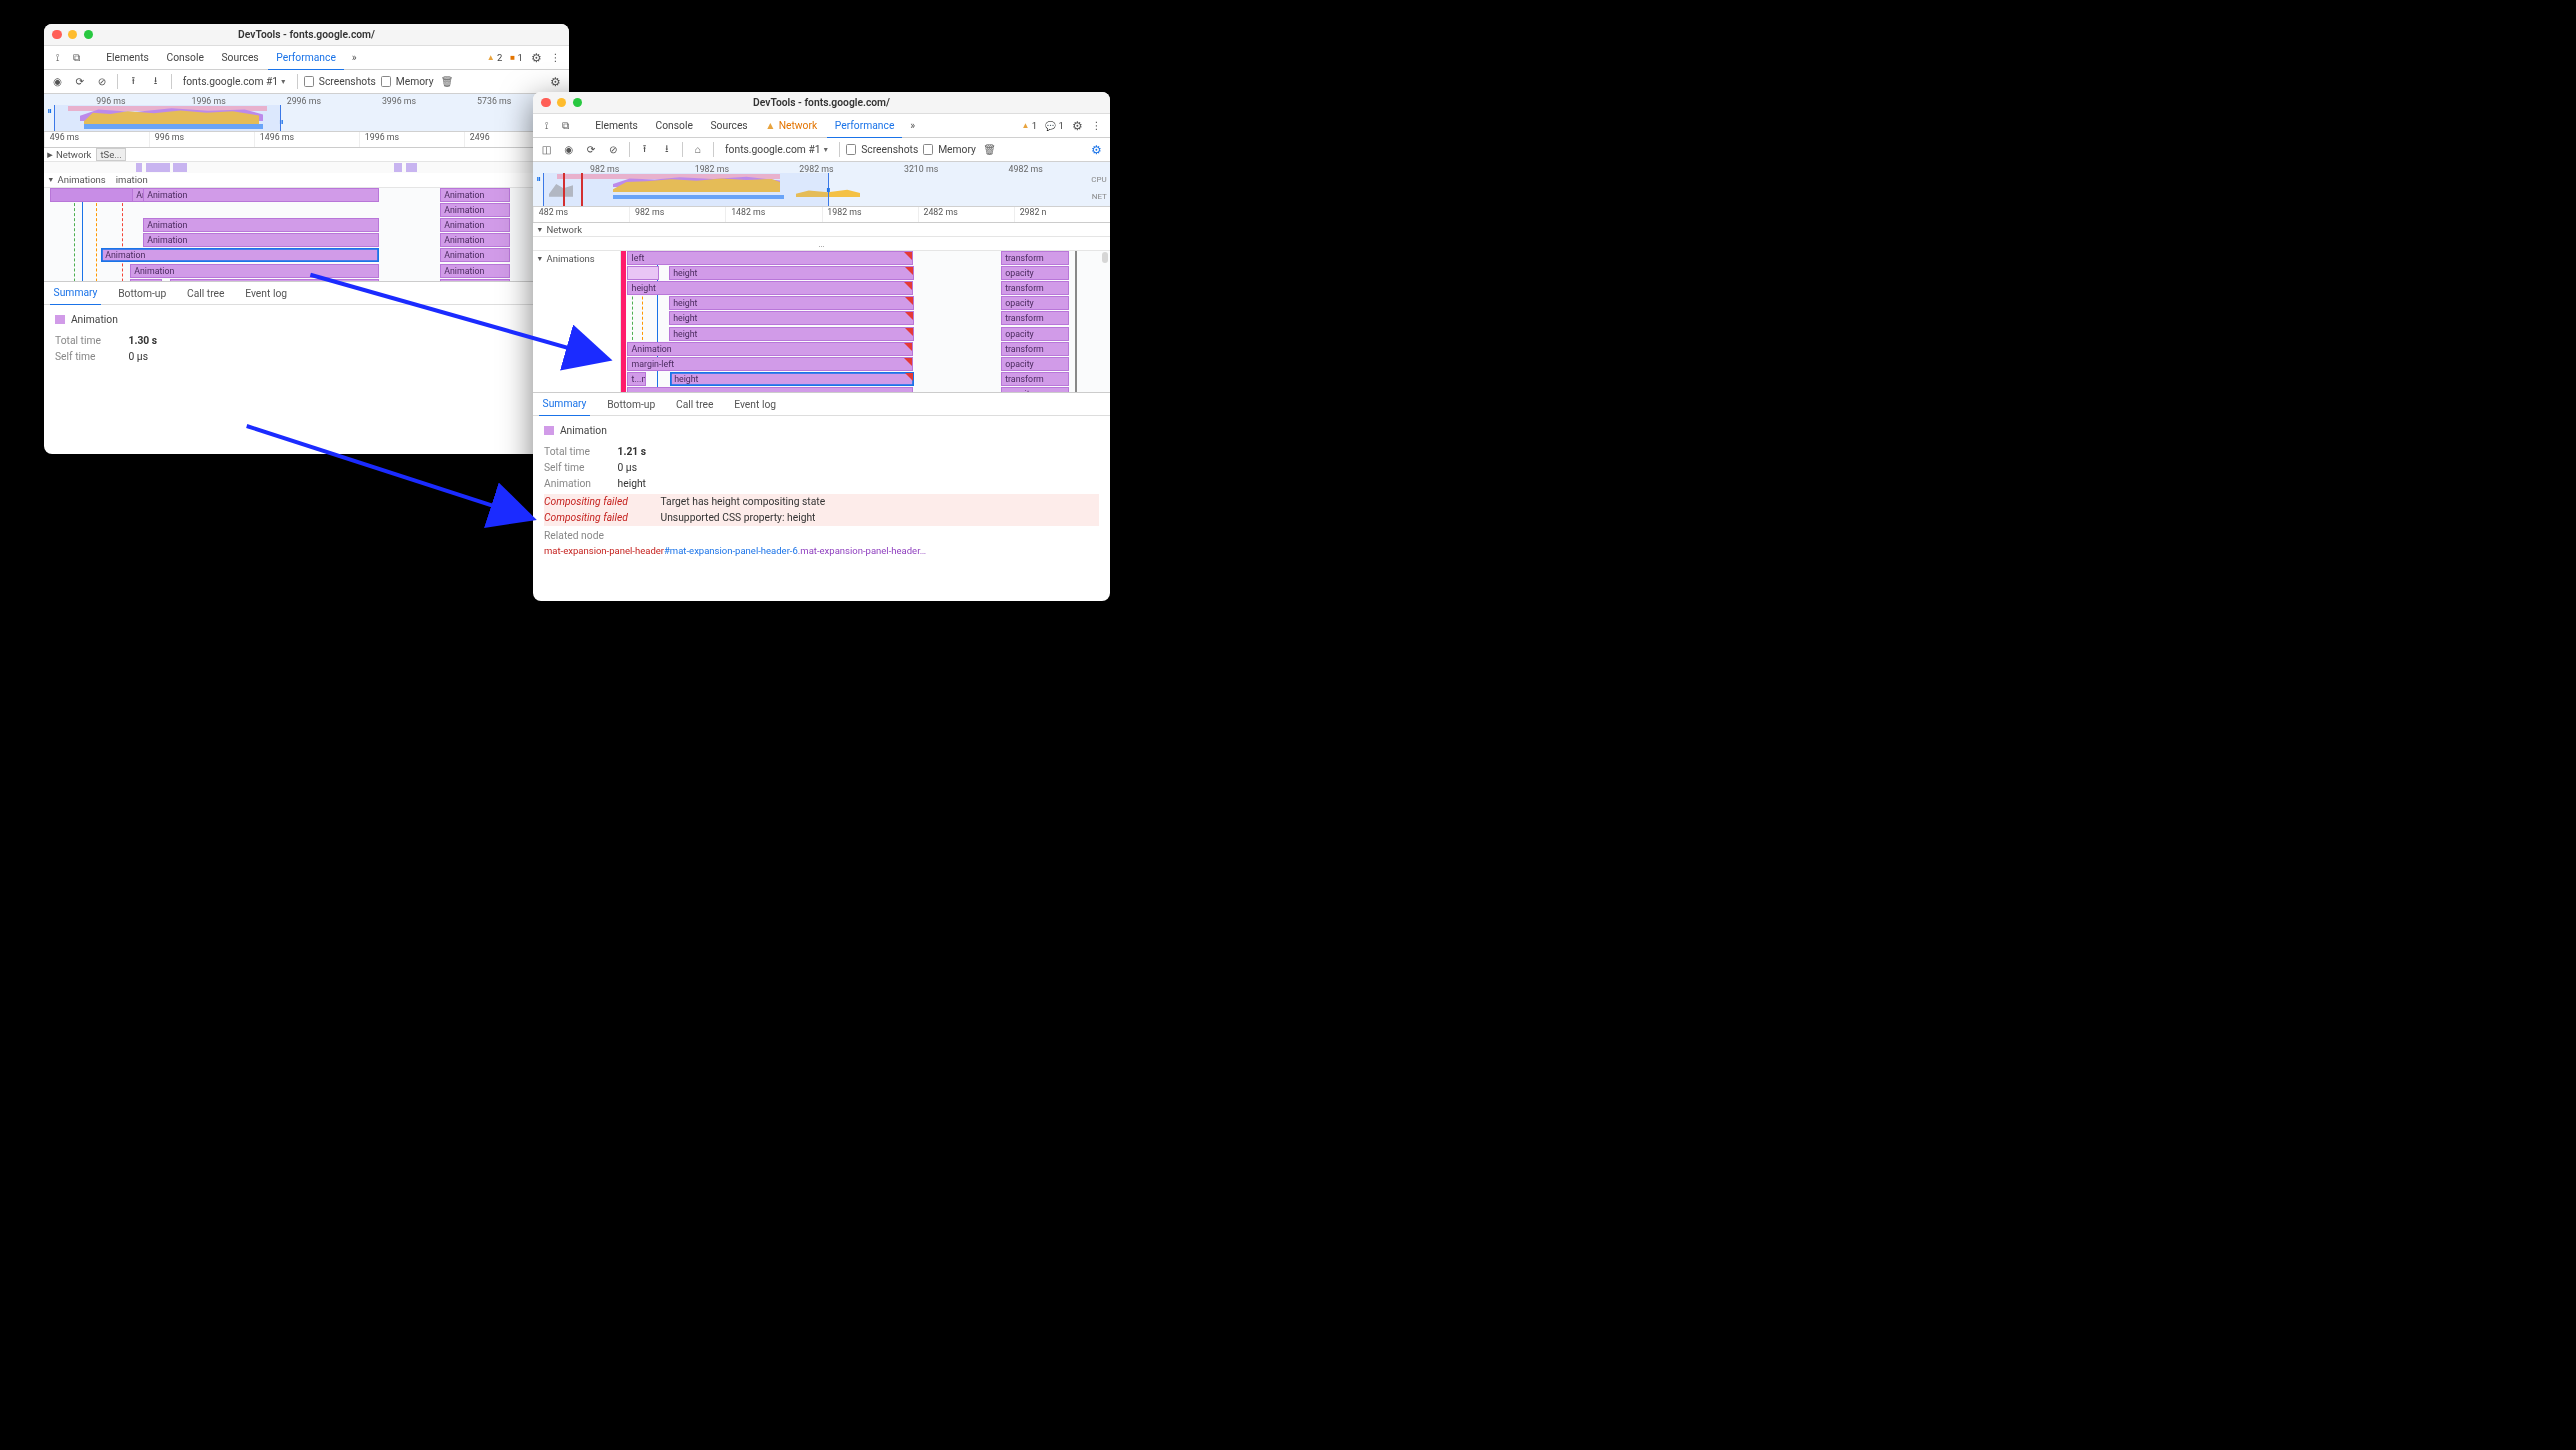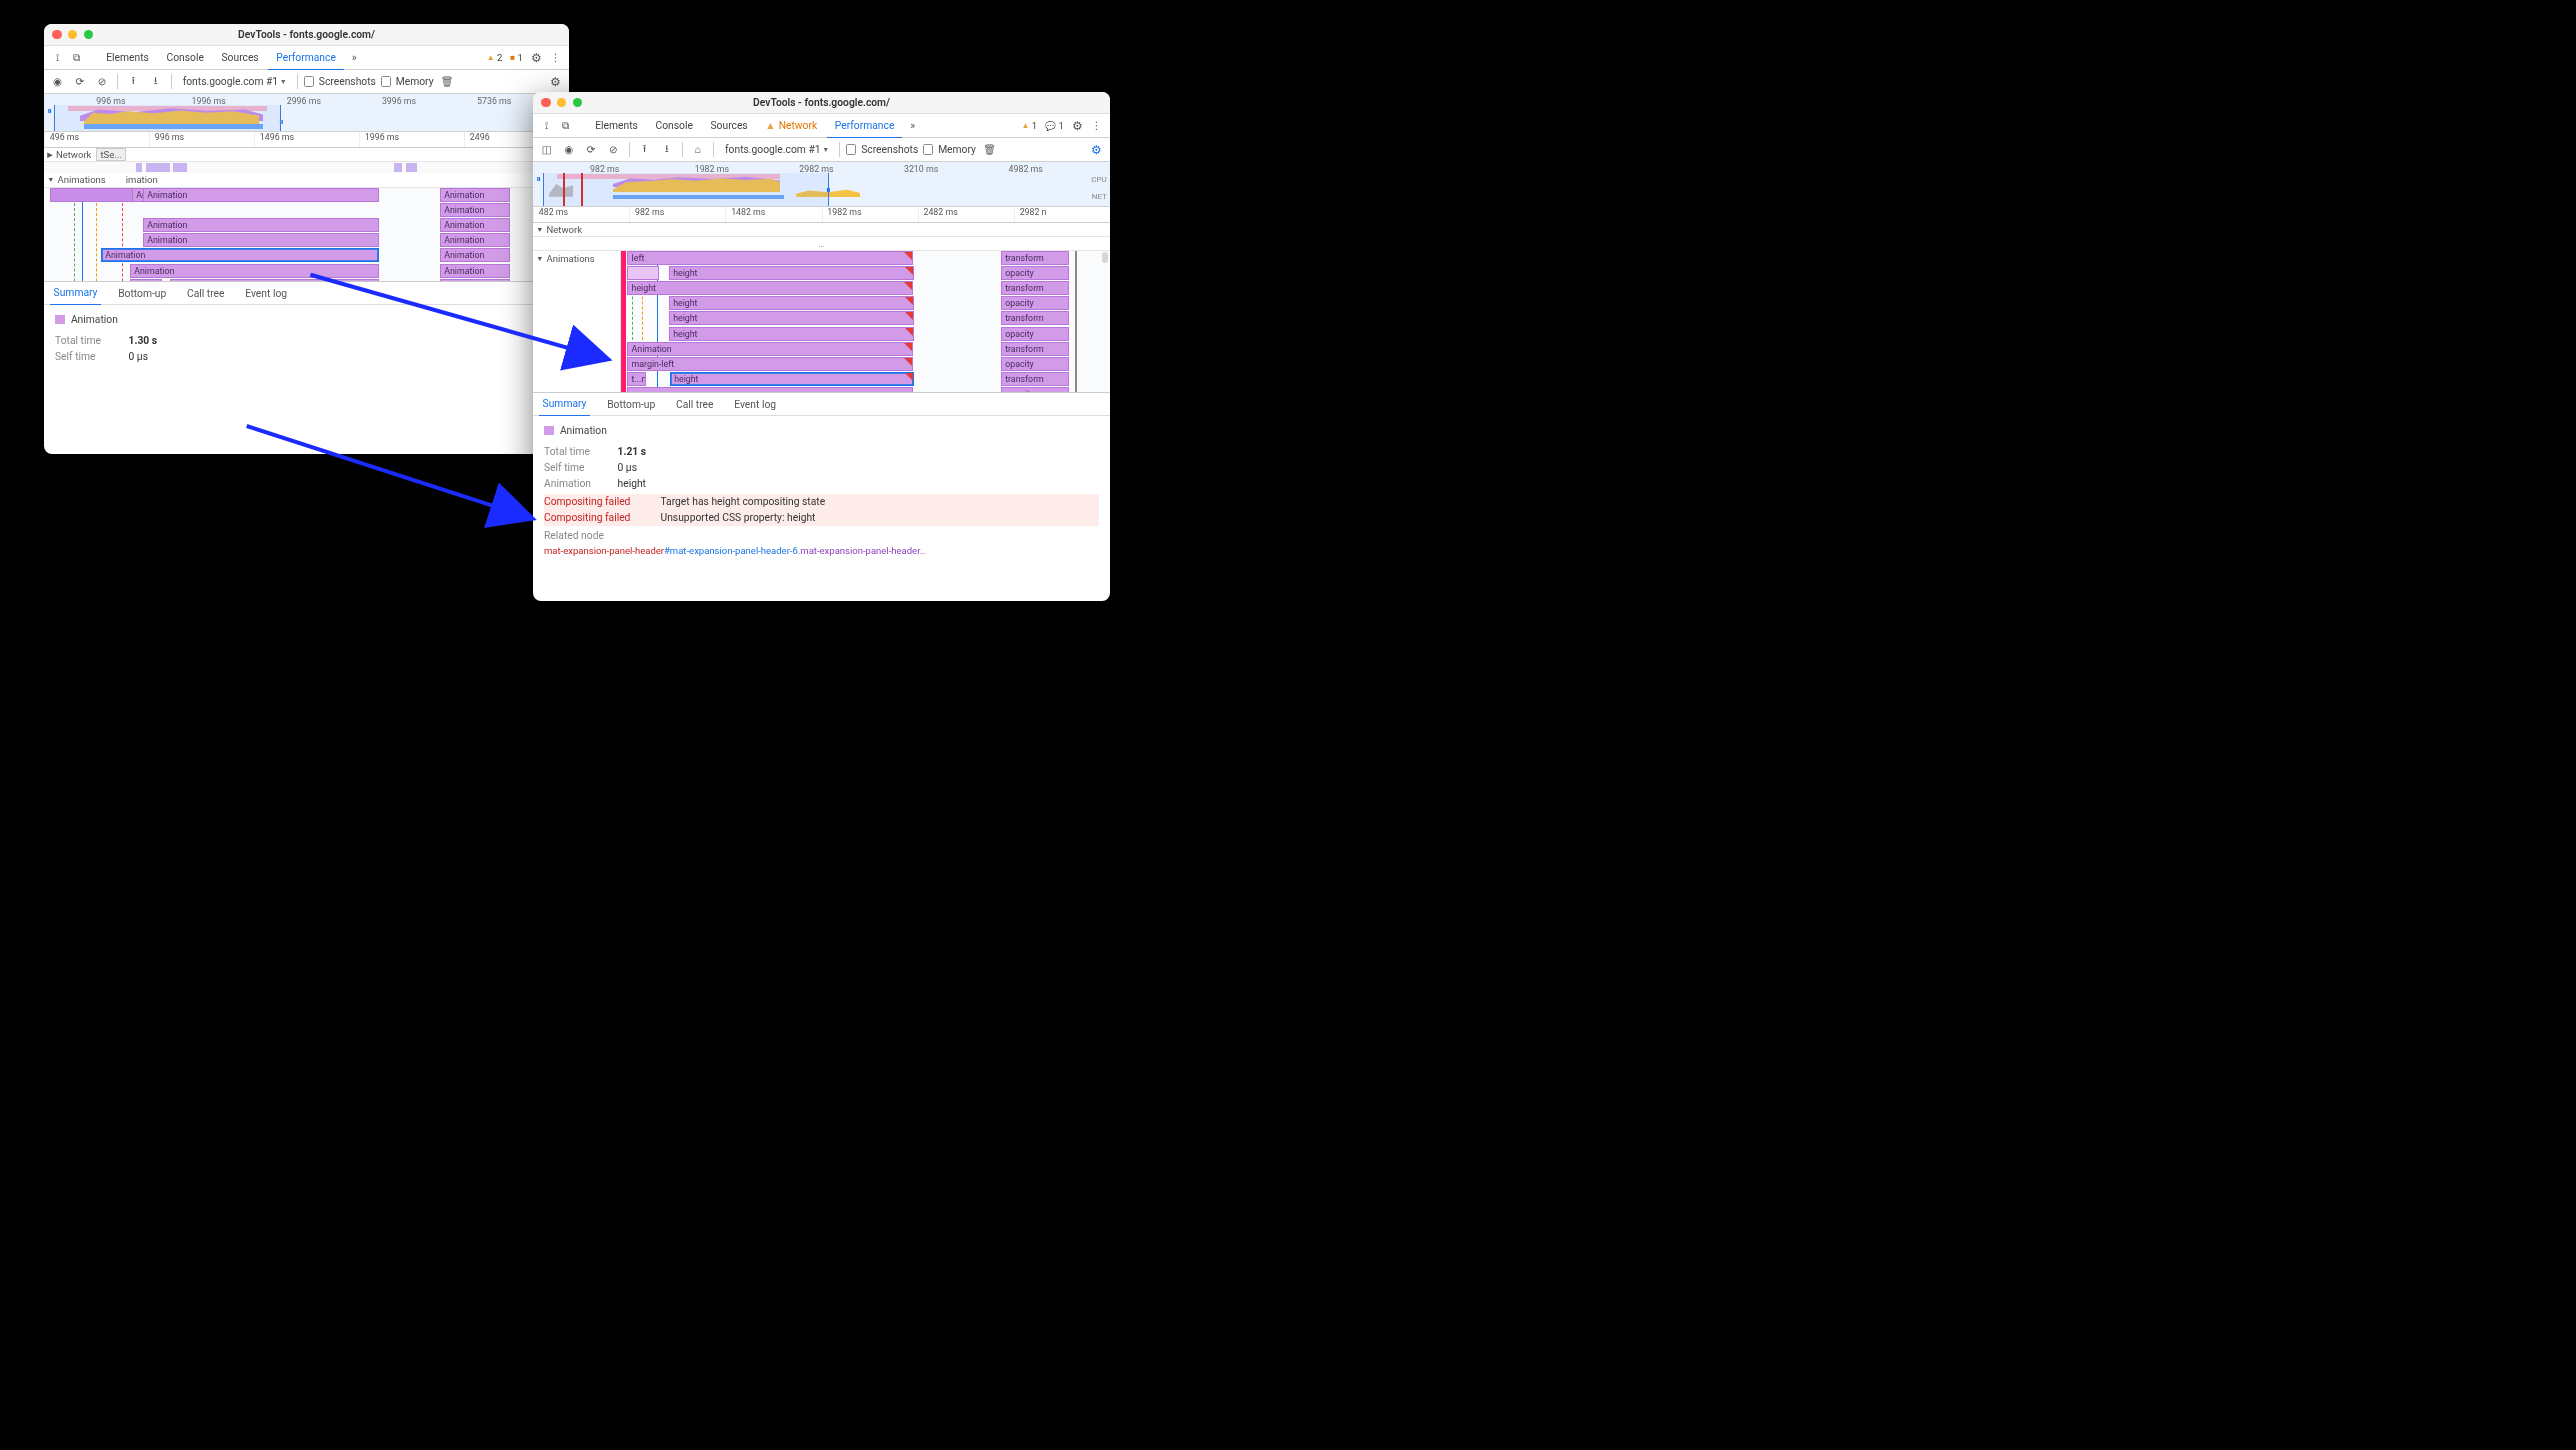--- a/index.html
+++ b/index.html
@@ -70,21 +70,21 @@
   .dtab { padding:0 3.2px; height:24px; display:flex; align-items:center; cursor:pointer; }
   .dtab.active { color:#1a73e8; border-bottom:1.6px solid #1a73e8; }
 
   .summary { padding:8px 11px; font-size:10.3px; color:#444; flex:1; overflow:auto; }
   .sum-title { display:flex; align-items:center; gap:6.4px; margin-bottom:8px; }
   .swatch { width:9.5px; height:9.5px; background:#d19be8; }
   .srow { display:flex; gap:9.5px; margin:3.2px 0; }
   .srow .k { color:#888; width:64px; }
   .srow .k2 { color:#888; width:107px; }
   .srow .v { color:#333; }
-  .srow.err .k2 { color:#c5221f; }
+  .srow.err .k2 { color:#c5221f;font-style:italic; }
   .srow.err { background:#fdecea; padding:1.6px 0; margin:0; }
   .node-link { font-family: ui-monospace, monospace; font-size:9.5px; }
   .node-link .t { color:#c5221f; }
   .node-link .i { color:#1a73e8; }
   .node-link .c { color:#8f3fbf; }
   svg.arrow-svg { position:absolute; overflow:visible; pointer-events:none; }
 
   .gear { font-size:12px; }
 </style>
 </head>
@@ -178,21 +178,21 @@
     <div class="network-strip">
       <div class="net-blk" style="left:92px;width:6.4px"></div>
       <div class="net-blk" style="left:102px;width:24px"></div>
       <div class="net-blk" style="left:129px;width:14.3px"></div>
       <div class="net-blk" style="left:350px;width:8px"></div>
       <div class="net-blk" style="left:362px;width:11px"></div>
     </div>
     <div class="trackhead">
         <span class="tri">▼</span>
         <span>Animations</span>
-        <span style="margin-left:20px">imation</span>
+        <span style="margin-left:10px">imation</span>
       </div>
     <div class="flame" style="height:169px; position:relative;">
       <div class="vline vl-green" style="left:30px"></div>
       <div class="vline vl-blue" style="left:38px; border-left-style:solid;"></div>
       <div class="vline vl-orange" style="left:52px"></div>
       <div class="vline vl-red" style="left:78px"></div>
 
       <div class="bar" style="left:6.4px;top:0;width:329px;background:#c88de6"></div>
       <div class="bar" style="left:88px;top:0;width:247px">Animation</div>
       <div class="bar" style="left:99px;top:19;width:236px">Animation</div>

